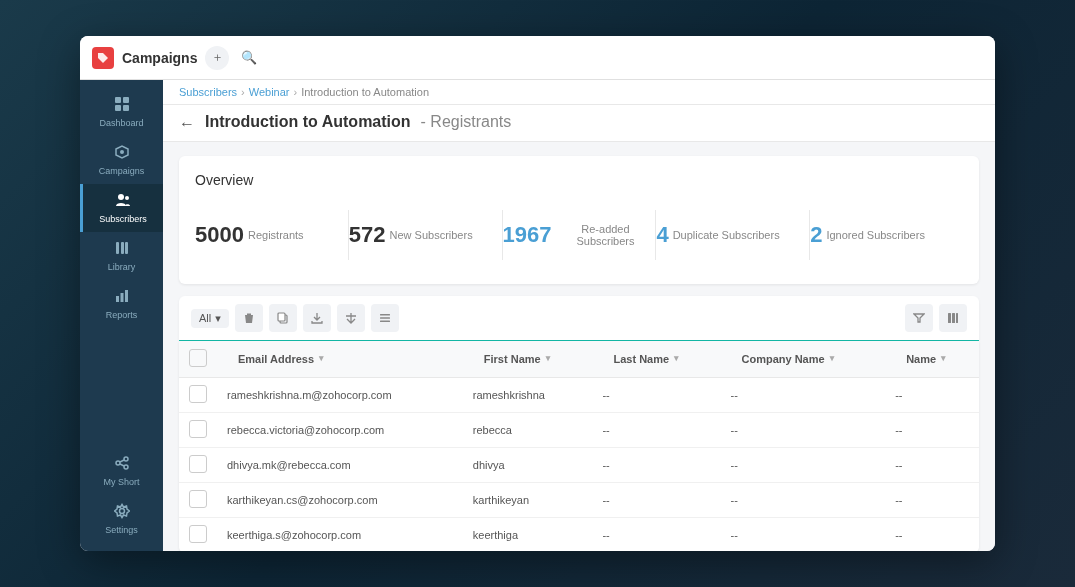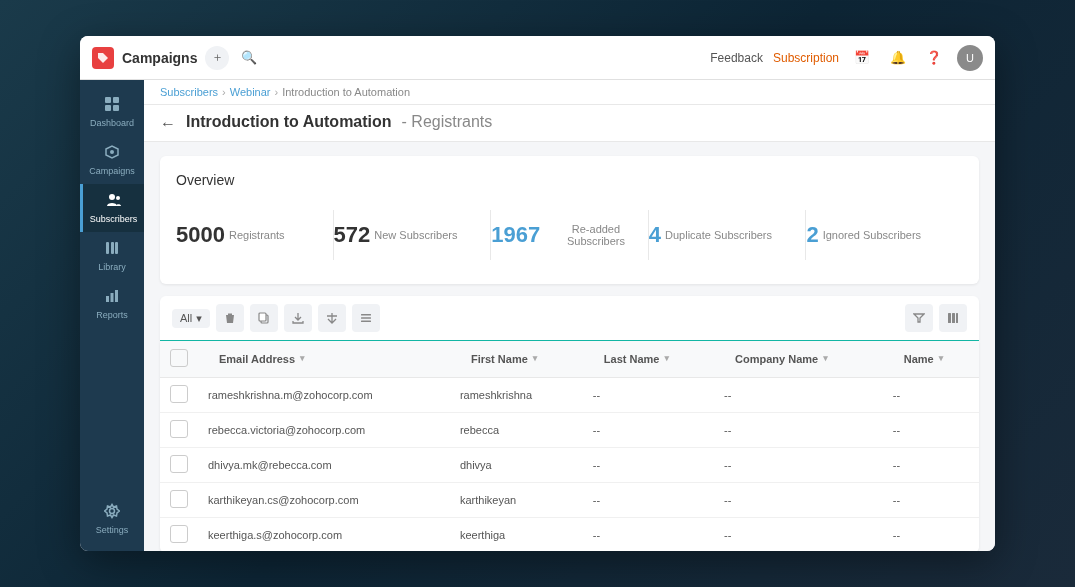--- a/index.html
+++ b/index.html
@@ -116,21 +116,21 @@
       font-size: 11px;
     }
     
     .main-area {
       display: flex;
       flex: 1;
       overflow: hidden;
     }
     
     .sidebar {
-      width: 64px;
+      width: 83px;
       background: #1e3a4f;
       display: flex;
       flex-direction: column;
       align-items: center;
       padding: 8px 0;
       flex-shrink: 0;
     }
     .sidebar-item {
       width: 100%;
       display: flex;
@@ -369,28 +369,20 @@
   <div class="top-bar">
     <div class="top-bar-left">
       <div class="logo-icon">
         <svg width="14" height="14" viewBox="0 0 14 14" fill="white">
           <path d="M2 2 L7 2 L12 7 L7 12 L2 7 Z" fill="white" opacity="0.9"></path>
         </svg>
       </div>
       <span class="app-title">Campaigns</span>
       <div class="top-bar-icon">＋</div>
       <div class="search-bar-top">🔍</div>
-    </div>
-    <div class="top-bar-right">
-      <span class="feedback-btn">Feedback</span>
-      <span class="subscription-btn">Subscription</span>
-      <div class="top-icon">📅</div>
-      <div class="top-icon">🔔</div>
-      <div class="top-icon">❓</div>
-      <div class="avatar">U</div>
     </div>
   </div>
 
   <div class="main-area">
 
     <div class="sidebar">
       <div class="sidebar-item">
         <span class="sidebar-icon">
           <svg width="16" height="16" viewBox="0 0 16 16" fill="#8aacbe">
               <rect x="1" y="1" width="6" height="6" rx="1"></rect>
@@ -435,20 +427,32 @@
         <span class="sidebar-icon">
           <svg width="16" height="16" viewBox="0 0 16 16" fill="#8aacbe">
               <rect x="2" y="8" width="3" height="6"></rect>
               <rect x="6.5" y="5" width="3" height="9"></rect>
               <rect x="11" y="2" width="3" height="12"></rect>
             </svg>
         </span>
         <span class="sidebar-label">Reports</span>
       </div>
       <div style="flex:1"></div>
+      <div class="sidebar-item">
+        <span class="sidebar-icon">
+          <svg width="16" height="16" viewBox="0 0 16 16" fill="none" stroke="#8aacbe" stroke-width="1.5">
+              <circle cx="4" cy="8" r="2"></circle>
+              <circle cx="12" cy="4" r="2"></circle>
+              <circle cx="12" cy="12" r="2"></circle>
+              <line x1="6" y1="7" x2="10" y2="5"></line>
+              <line x1="6" y1="9" x2="10" y2="11"></line>
+            </svg>
+        </span>
+        <span class="sidebar-label">My Short</span>
+      </div>
       <div class="sidebar-item">
         <span class="sidebar-icon">
           <svg width="16" height="16" viewBox="0 0 16 16" fill="none" stroke="#8aacbe" stroke-width="1.5">
               <circle cx="8" cy="8" r="2.5"></circle>
               <path d="M8 1.5 L9.5 4 L12.5 3 L13 6 L15.5 8 L13 10 L12.5 13 L9.5 12 L8 14.5 L6.5 12 L3.5 13 L3 10 L0.5 8 L3 6 L3.5 3 L6.5 4 Z"></path>
             </svg>
         </span>
         <span class="sidebar-label">Settings</span>
       </div>
     </div>

